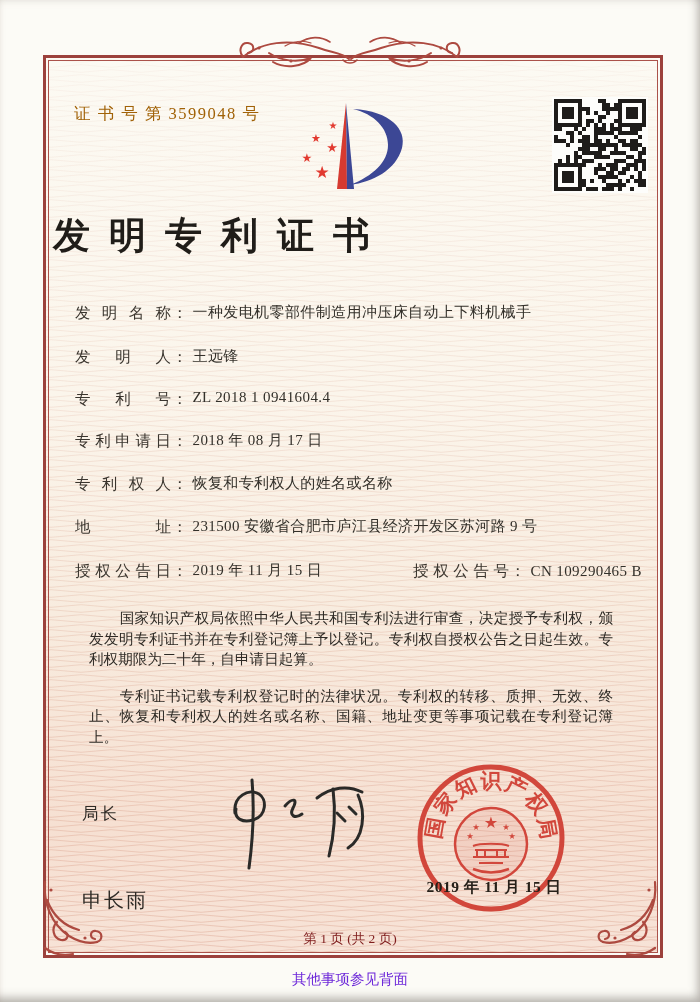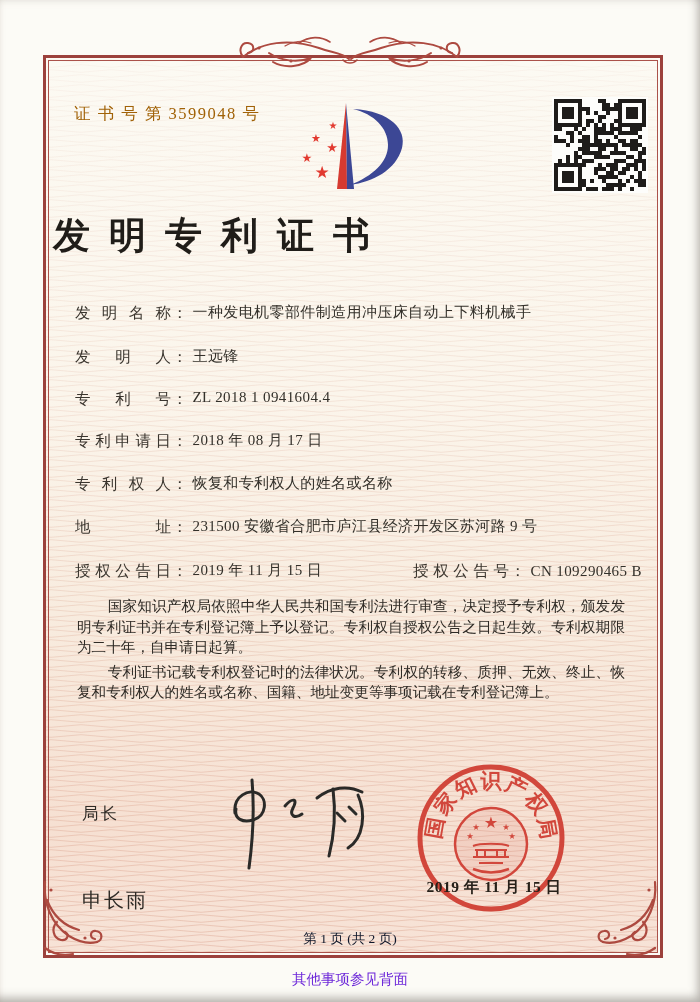--- a/index.html
+++ b/index.html
@@ -26,27 +26,27 @@
   .certno{left:74px;top:103px;font-size:16.5px;letter-spacing:1.5px;color:#a16207;}
   .title{left:43px;top:211px;width:614px;text-align:left;font-size:37px;font-weight:bold;
     letter-spacing:19px;padding-left:10px;color:#201d19;}
   .row{position:absolute;left:75px;z-index:4;display:flex;align-items:flex-start;white-space:nowrap;}
   .lab{display:inline-block;width:96px;text-align:justify;text-align-last:justify;
     font-size:15.5px;color:#3a352e;flex:none;}
   .colon{font-size:15.5px;margin:0 5px 0 1px;color:#3a352e;}
   .val{font-size:15px;color:#33302a;letter-spacing:.4px;}
   .grp2{position:absolute;left:310px;top:0;display:flex;align-items:baseline;white-space:nowrap;margin-left:28px;}
   .bodytext{left:73px;top:592px;width:556px;z-index:4;}
-  .bodytext p{margin:4px;font-size:14.6px;line-height:20.6px;text-align:justify;
+  .bodytext p{margin:16px;font-size:14.6px;line-height:20.6px;text-align:justify;
     text-indent:2.1em;color:#2e2a25;}
   .sig-title{left:82px;top:803px;font-size:16.5px;letter-spacing:2px;}
   .sig-name{left:82px;top:887px;font-size:20px;letter-spacing:2px;}
   .seal-date{left:416px;top:877px;width:156px;text-align:center;font-size:15.5px;
     font-weight:bold;color:#262019;z-index:6;letter-spacing:.5px;}
-  .pageinfo{left:43px;top:930px;width:614px;text-align:center;font-size:13.5px;color:#0f172a;z-index:4;}
+  .pageinfo{left:43px;top:930px;width:614px;text-align:center;font-size:13.5px;color:#7f1d1d;z-index:4;}
   .backnote{left:0;top:970px;width:700px;text-align:center;font-size:14.5px;color:#6d28d9;z-index:4;}
   .logo{left:276px;top:96px;z-index:4;}
   .qr{left:552px;top:97px;z-index:4;background:#fdfdfb;padding:2px;line-height:0;}
   .seal{left:415px;top:762px;z-index:5;opacity:.92;}
   .handsig{left:205px;top:768px;z-index:5;}
 </style>
 </head>
 <body>
 
 <div class="page">

